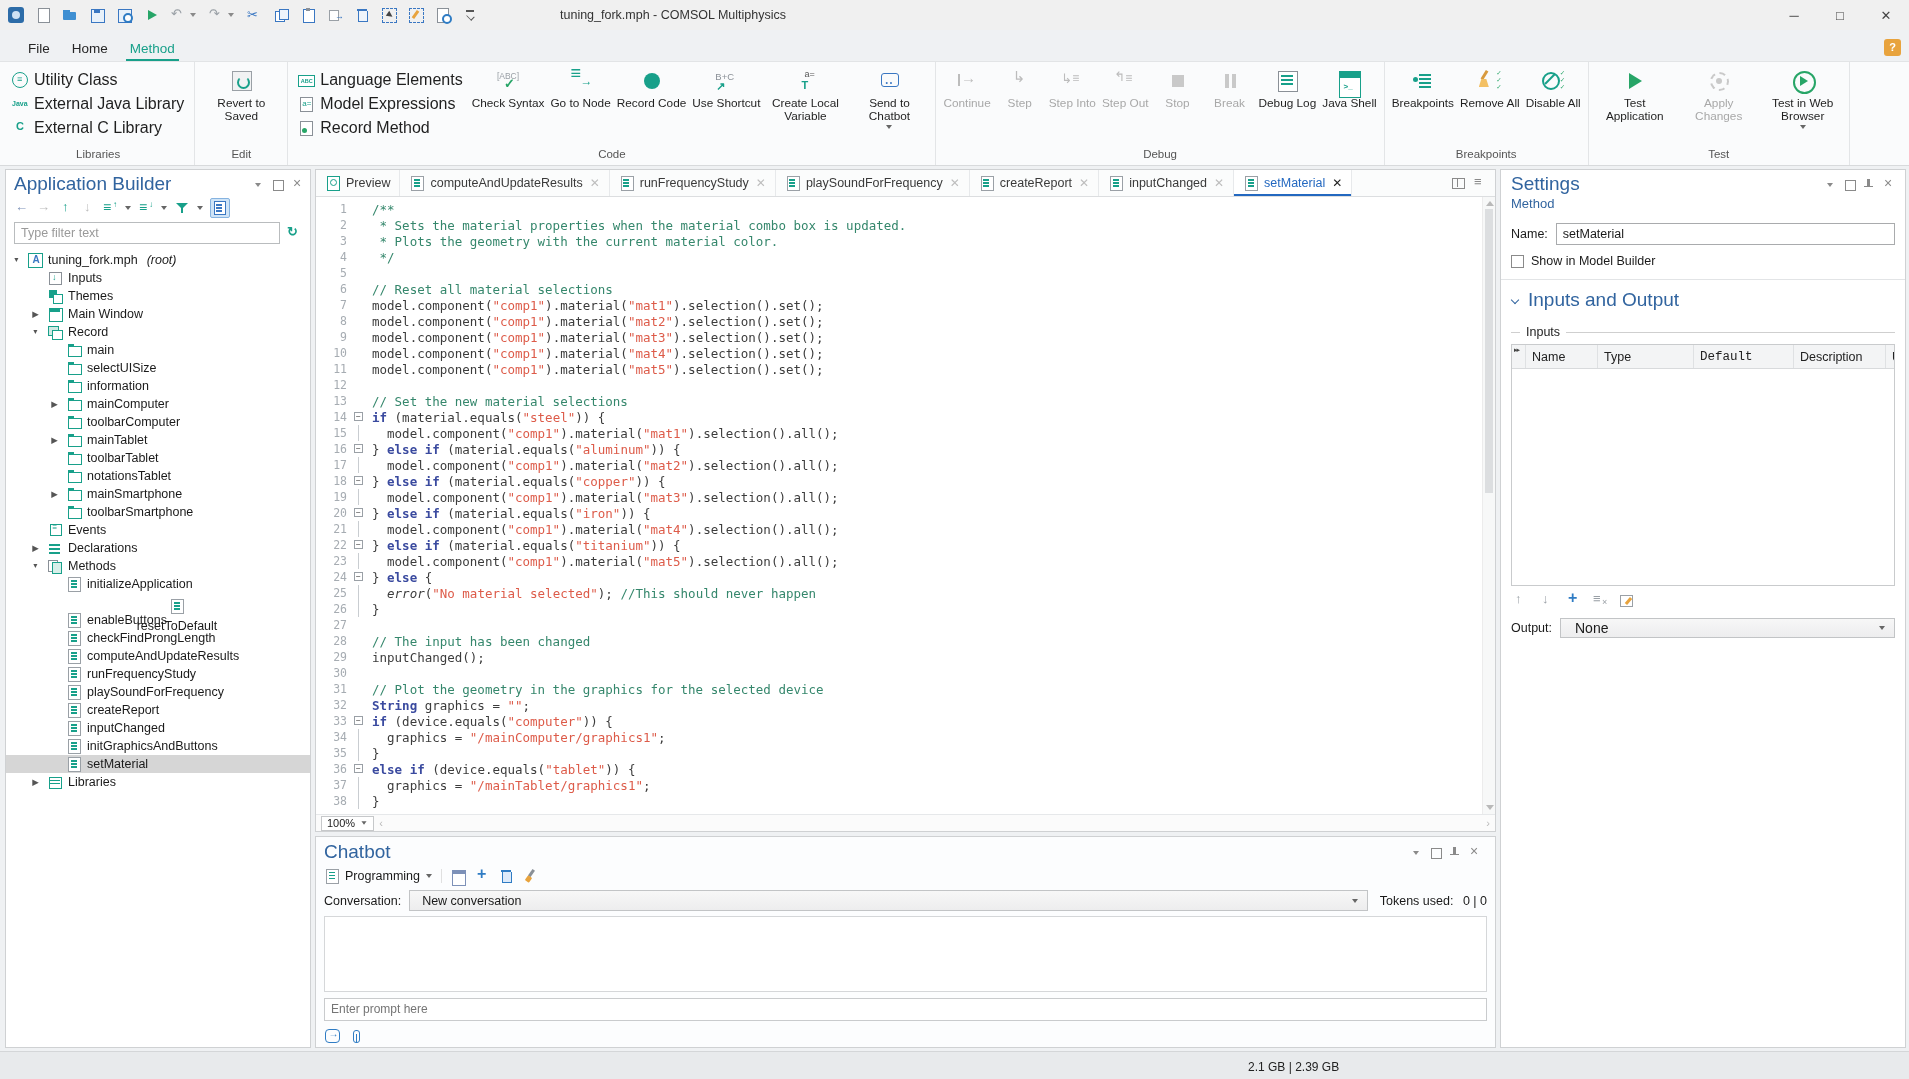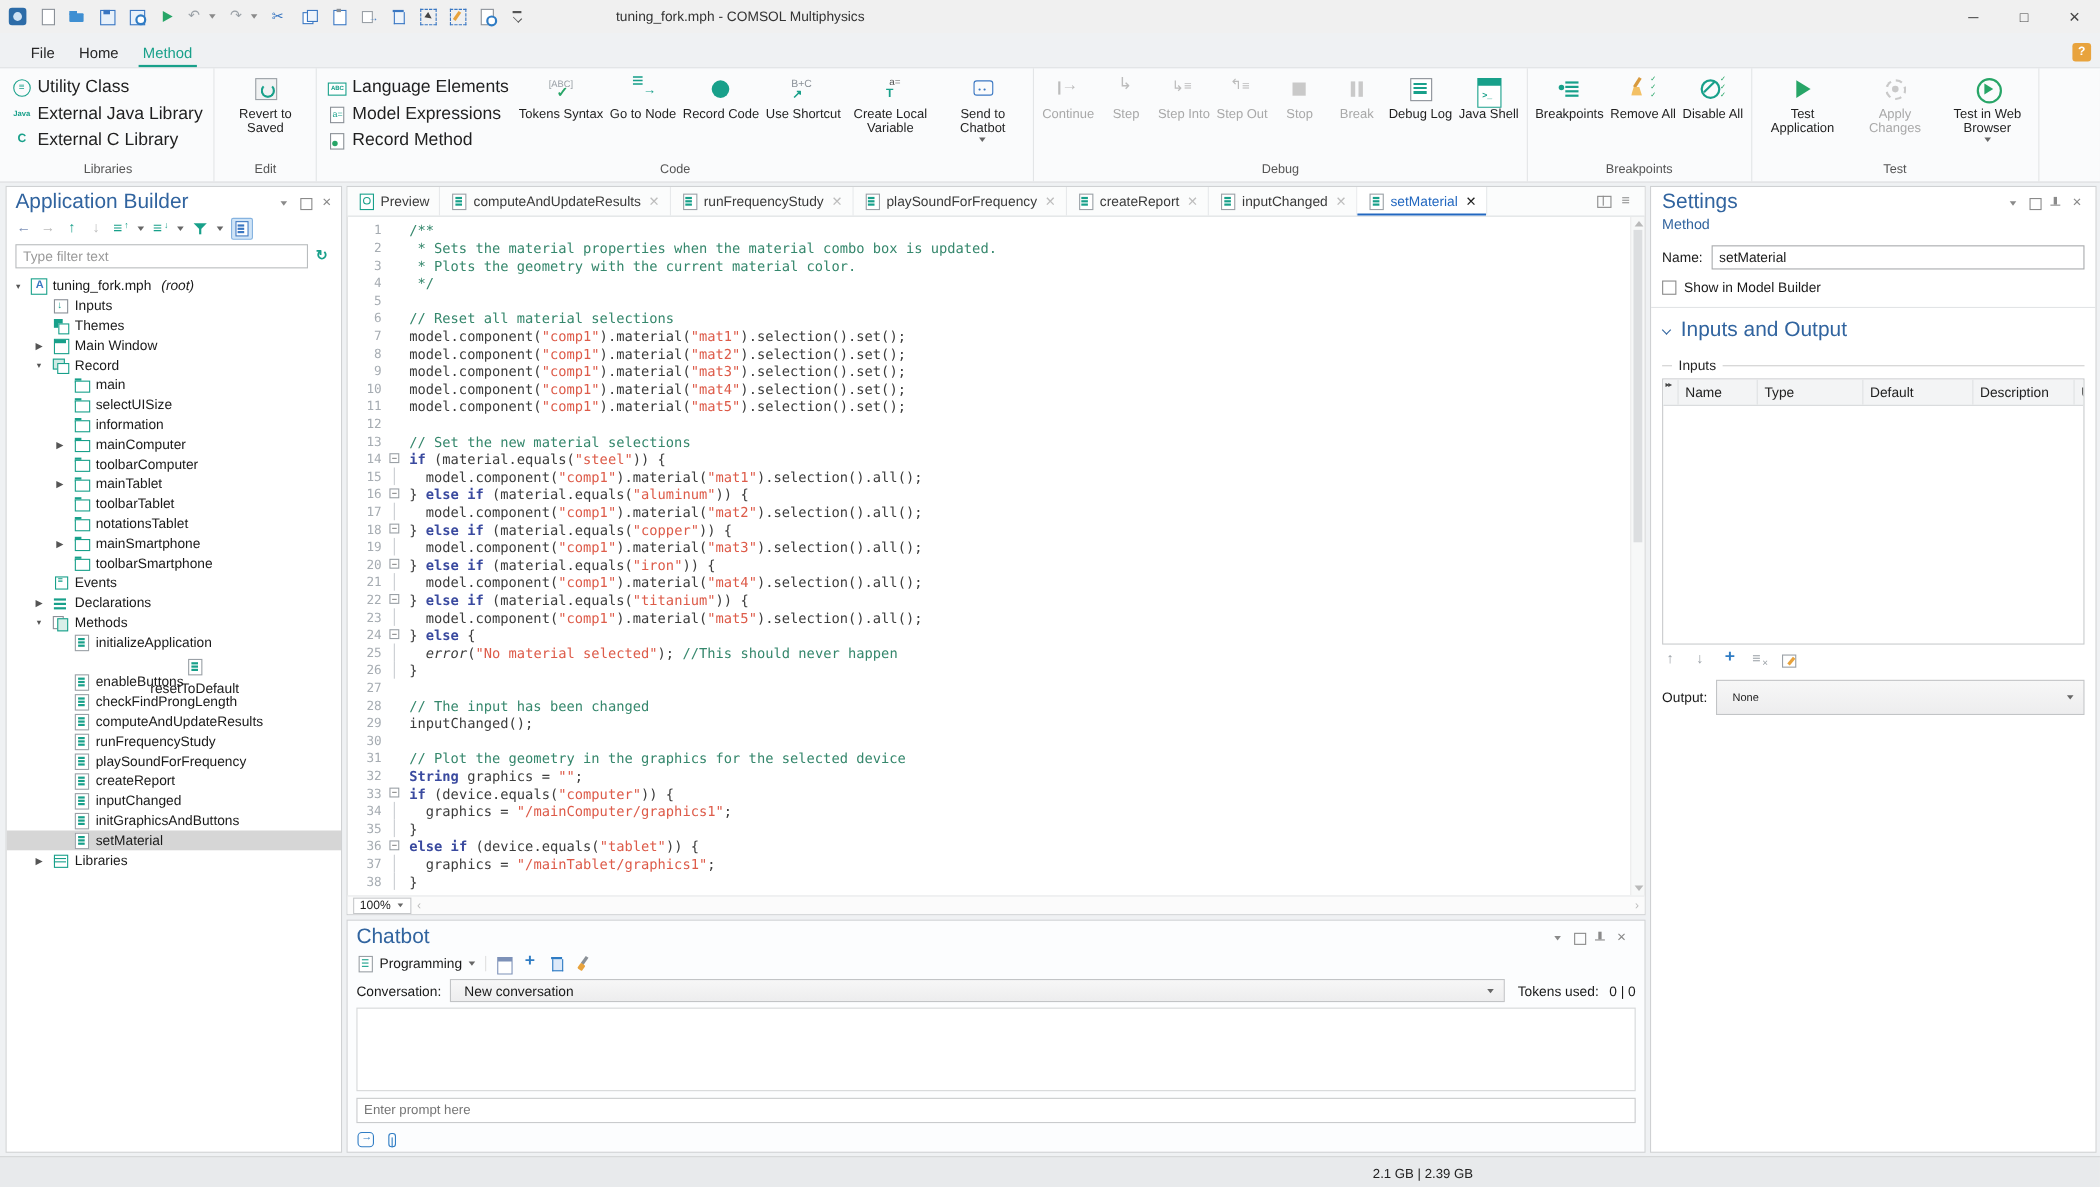--- a/index.html
+++ b/index.html
@@ -197,21 +197,21 @@
 .itable{margin-top:5px;border:1px solid #c9cbcd;height:242px;background:#fff;overflow:hidden}
 .ithead{display:flex;background:#f3f4f5;border-bottom:1px solid #d8dadc;height:24px;font-size:12.5px;color:#222;overflow:hidden}
 .ith{padding:0 0 0 6px;border-right:1px solid #dfe1e3;display:flex;align-items:center;flex:none;overflow:hidden}
 .ith.corner{width:14px;padding:1px 0 0 2px;align-items:flex-start;font-size:7px;color:#444;letter-spacing:-1px}
 .itoolbar{display:flex;align-items:center;gap:11px;margin-top:6px}
 .ic-up-gray::before{content:"↑";color:#9aa0a6;font-size:13px;left:4px;top:-1px}
 .ic-down-gray::before{content:"↓";color:#9aa0a6;font-size:13px;left:4px;top:-1px}
 .ic-list-del::before{content:"≡";color:#9aa0a6;font-size:13px;left:1px;top:-1px}.ic-list-del::after{content:"×";color:#9aa0a6;font-size:9px;left:10px;top:5px}
 .ic-table-edit::before{left:1px;top:3px;width:11px;height:10px;border:1px solid #9aa0a6;background:#fff}.ic-table-edit::after{left:8px;top:5px;width:3px;height:8px;background:#E8A33D;transform:rotate(40deg)}
 .output-row{display:flex;align-items:center;gap:8px;margin-top:10px}
-.out-select{flex:1;height:32px;background:linear-gradient(#f7f7f7,#ededee);border:1px solid #c2c4c6;display:flex;align-items:center;padding:0 8px 0 14px;font-size:10px}
+.out-select{flex:1;height:20px;background:linear-gradient(#f7f7f7,#ededee);border:1px solid #c2c4c6;display:flex;align-items:center;padding:0 8px 0 14px;font-size:14px}
 .out-select .chev{margin-left:auto}
 
 .statusbar{height:31px;background:#e8eaec;border-top:1px solid #d4d6d8;position:relative;margin-top:3px}
 .mem{position:absolute;left:1248px;top:8px;font-size:12px;color:#222}
 </style>
 </head>
 <body>
 
 <div class="titlebar">
   <div class="qat" id="qat">
@@ -288,21 +288,21 @@
             <span class="ic ic-model-expressions"></span>
             <span>Model Expressions</span>
           </div>
           <div class="rsmall">
             <span class="ic ic-record-method"></span>
             <span>Record Method</span>
           </div>
         </div>
         <div class="rbig">
           <span class="ic big ic-check-syntax"></span>
-          <div class="lbl">Tokens Syntax</div>
+          <div class="lbl">Check Syntax</div>
         </div>
         <div class="rbig">
           <span class="ic big ic-goto-node"></span>
           <div class="lbl">Go to Node</div>
         </div>
         <div class="rbig">
           <span class="ic big ic-record-code"></span>
           <div class="lbl">Record Code</div>
         </div>
         <div class="rbig">
@@ -925,21 +925,21 @@
     </div>
     <div class="fieldset">
       <div class="legend">
           <span>Inputs</span>
         </div>
       <div class="itable">
         <div class="ithead" id="ithead">
             <div class="ith corner">▸▸</div>
             <div class="ith" style="width: 72px;">Name</div>
             <div class="ith" style="width: 96px;">Type</div>
-            <div class="ith" style="width: 100px;">Default</div>
+            <div class="ith" style="width: 100px; font-family: Liberation Mono, monospace;">Default</div>
             <div class="ith" style="width: 92px;">Description</div>
             <div class="ith" style="flex: 1 1 0%; border-right: none;">Unit</div>
           </div>
       </div>
       <div class="itoolbar">
         <span class="ic ic-up-gray"></span>
         <span class="ic ic-down-gray"></span>
         <span class="ic ic-plus-blue"></span>
         <span class="ic ic-list-del"></span>
         <span class="ic ic-table-edit"></span>

